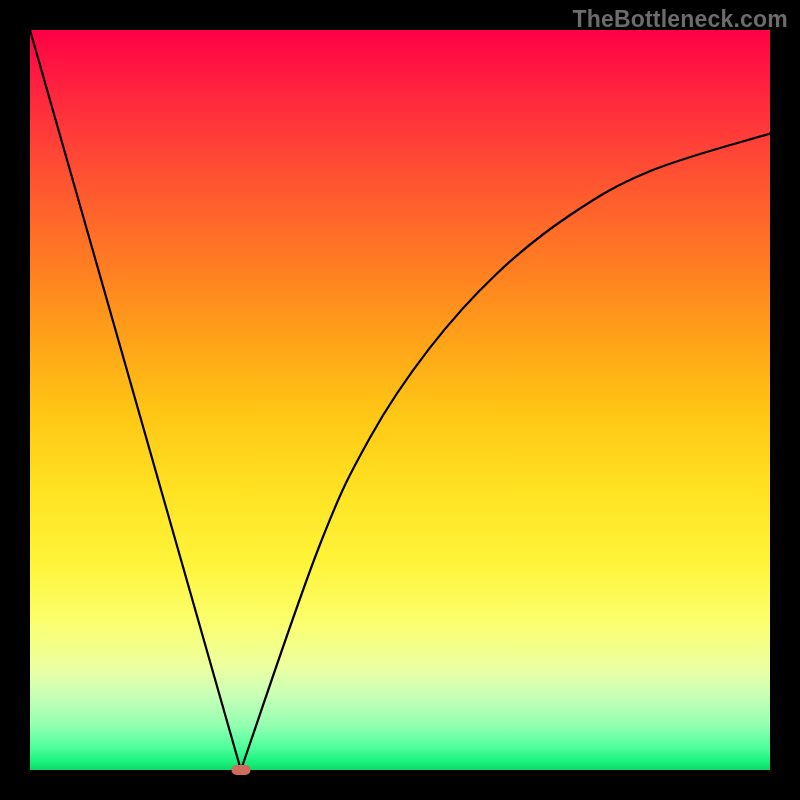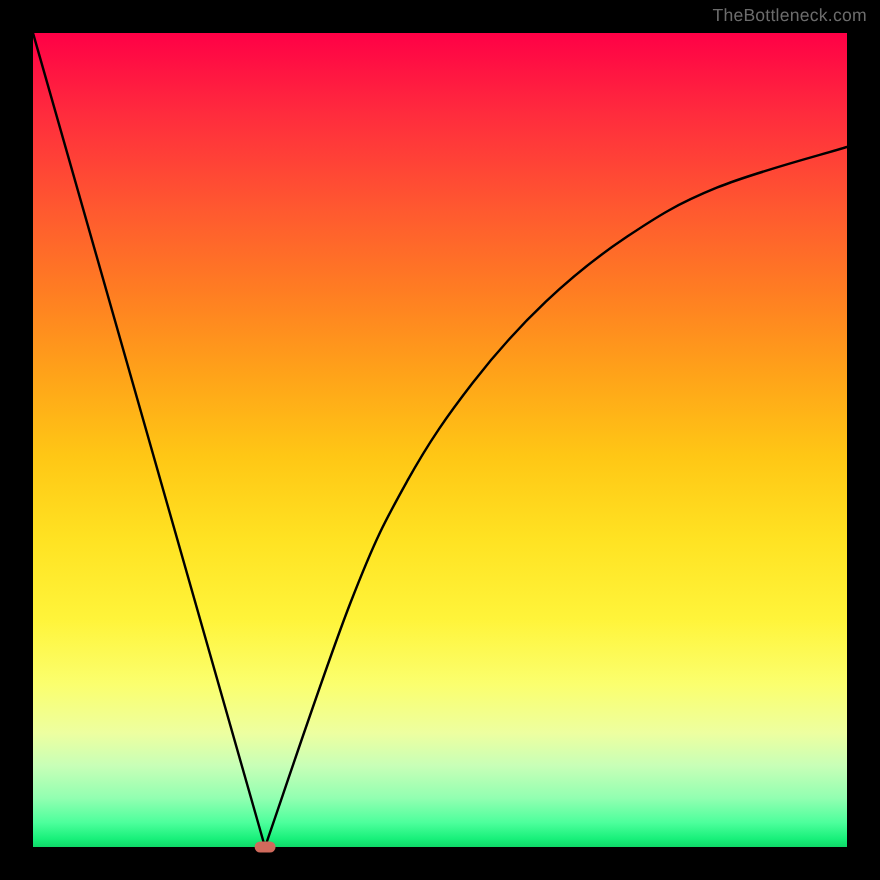--- a/index.html
+++ b/index.html
@@ -40,22 +40,22 @@
       #4dff9c 97%,
       #18f07a 99%,
       #0fd868 100%
     );
   }
   .watermark {
     position: absolute;
     top: 6px;
     right: 12px;
     color: #6c6c6c;
-    font-size: 16px;
-    font-weight: 400;
+    font-size: 23px;
+    font-weight: 700;
     letter-spacing: 0.2px;
     font-family: Arial, Helvetica, sans-serif;
   }
   svg.curve {
     position: absolute;
     left: 0;
     top: 0;
     width: 740px;
     height: 740px;
   }

